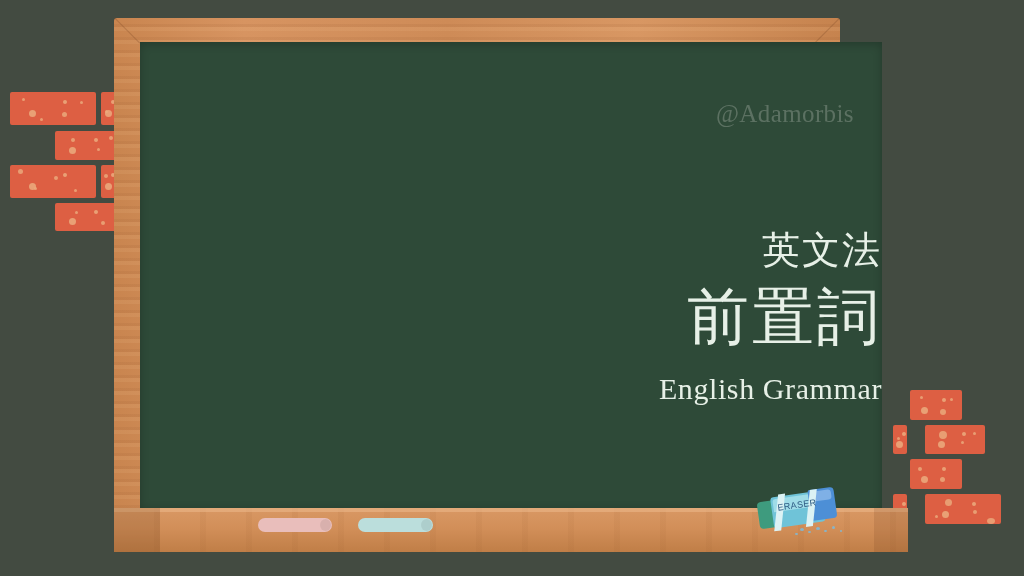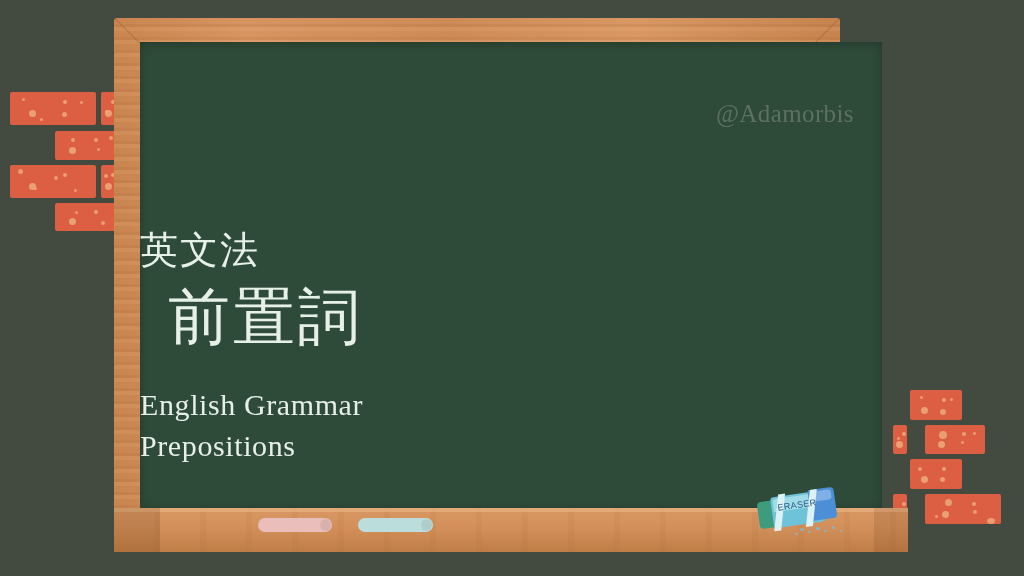--- a/index.html
+++ b/index.html
@@ -146,35 +146,35 @@
 
   
   #watermark {
     position:absolute; right:28px; top:58px;
     color:#5C7162; font-size:25px; letter-spacing:.4px;
     font-family:"Liberation Serif", serif;
   }
   #text-block {
     position:absolute;
     left:0; top:186px; width:742px;
-    text-align:left;
+    text-align:right;
     color:#E7F0E7;
   }
   #title-jp-small {
     font-size:38px; line-height:1.18; letter-spacing:2px;
     font-family:"DejaVu Serif", serif; font-weight:400;
   }
   #title-jp-large {
     font-size:62px; line-height:1.30; letter-spacing:3px;
     font-family:"DejaVu Serif", serif; font-weight:400;
     margin-top:4px;
     padding-left:28px;
   }
   #subtitle-en {
-    margin-top:28px;
+    margin-top:12px;
     font-size:30px; line-height:1.35; letter-spacing:.6px;
     font-family:"Liberation Serif", serif;
   }
 </style>
 </head>
 <body>
 
 <div id="scene">
 
   <div id="bricks-left">
@@ -243,21 +243,20 @@
 
     <div id="board-inner">
 
       <div id="watermark">@Adamorbis</div>
 
       <div id="text-block">
         <div id="title-jp-small">英文法</div>
         <div id="title-jp-large">前置詞</div>
         <div id="subtitle-en">
           <div>English Grammar</div>
-          <div>Prepositions</div>
         </div>
       </div>
 
     </div>
 
     <div id="chalk-ledge">
       <div id="ledge-lip"></div>
       <div id="ledge-shadow-left"></div>
       <div id="ledge-shadow-right"></div>
     </div>

